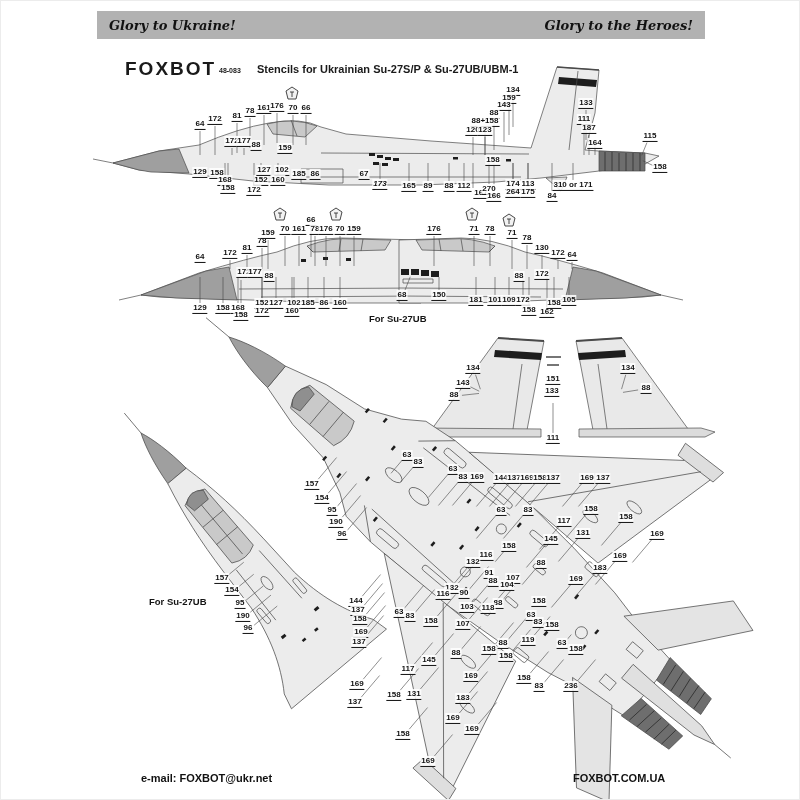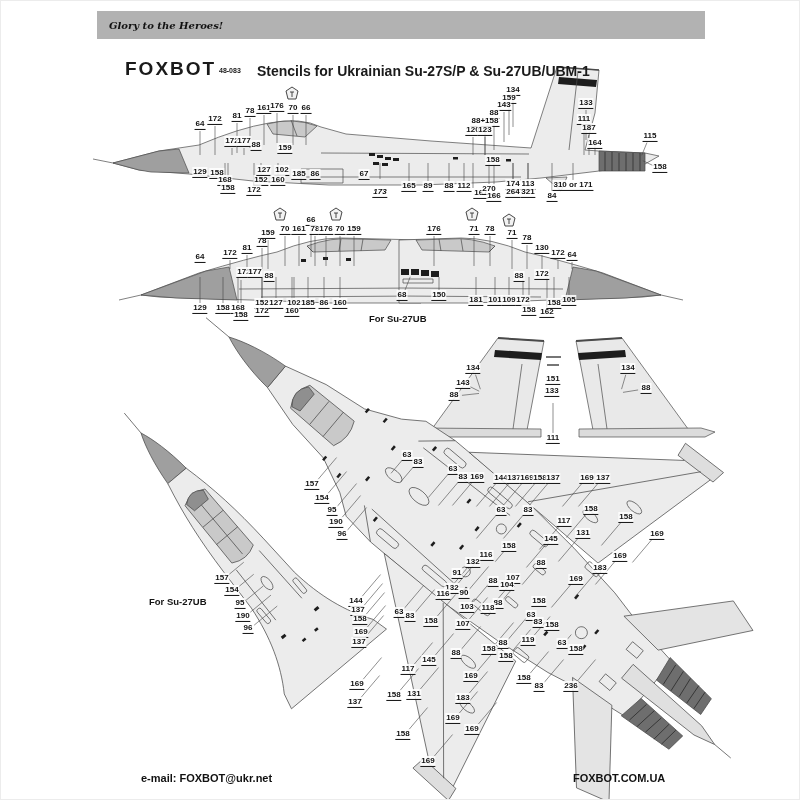--- a/index.html
+++ b/index.html
@@ -3,25 +3,25 @@
 <meta charset="utf-8">
 <style>
   html,body{margin:0;padding:0;background:#fff;}
   .sheet{position:relative;width:800px;height:800px;background:#fff;overflow:hidden;
          font-family:"Liberation Sans",sans-serif;border:1px solid #ececec;box-sizing:border-box;}
   svg.art{position:absolute;left:0;top:0;width:800px;height:800px;}
   .banner{position:absolute;left:96px;top:10px;width:608px;height:28px;background:#b2b2b2;
           display:flex;align-items:center;justify-content:space-between;padding:0 12px;box-sizing:border-box;}
   .banner .script{font-family:"DejaVu Serif",serif;font-style:italic;font-weight:bold;color:#111;}
   .banner .script.left{font-size:13px;}
-  .banner .script.right{font-size:10px;}
+  .banner .script.right{font-size:13px;}
   .banner .center{font-size:17.5px;font-weight:bold;color:#0d0d0d;letter-spacing:.5px;}
   .brand{position:absolute;left:124px;top:57px;font-size:19px;font-weight:bold;letter-spacing:2px;color:#1a1a1a;}
   .catalog{position:absolute;left:218px;top:66px;font-size:7px;font-weight:bold;color:#1a1a1a;}
-  .title{position:absolute;left:256px;top:62px;font-size:14px;font-weight:bold;color:#1a1a1a;}
+  .title{position:absolute;left:256px;top:62px;font-size:11px;font-weight:bold;color:#1a1a1a;}
   .sublabel{position:absolute;font-size:9.5px;font-weight:bold;color:#141414;white-space:nowrap;}
   #label-ub-mid{left:368px;top:312px;}
   #label-ub-top{left:148px;top:595px;}
   .footer-email{position:absolute;left:140px;top:771px;font-size:11px;font-weight:bold;color:#111;}
   .footer-site{position:absolute;left:572px;top:771px;font-size:11px;font-weight:bold;color:#111;}
   .callout{position:absolute;transform:translate(-50%,-55%);font-size:8px;font-weight:bold;color:#111;
            line-height:9px;border-bottom:1px solid #111;padding:0 1px 1px 1px;background:rgba(255,255,255,.85);
            white-space:nowrap;}
 </style>
 </head>
@@ -355,20 +355,21 @@
           <path d="M285,90 L291,86 L297,90 L295,98 L287,98 Z M289,91 L293,91 M291,91 L291,96" fill="#f2f2f2" stroke="#333" stroke-width="0.9"></path>
           <path d="M273,211 L279,207 L285,211 L283,219 L275,219 Z M277,212 L281,212 M279,212 L279,217" fill="#f2f2f2" stroke="#333" stroke-width="0.9"></path>
           <path d="M329,211 L335,207 L341,211 L339,219 L331,219 Z M333,212 L337,212 M335,212 L335,217" fill="#f2f2f2" stroke="#333" stroke-width="0.9"></path>
           <path d="M465,211 L471,207 L477,211 L475,219 L467,219 Z M469,212 L473,212 M471,212 L471,217" fill="#f2f2f2" stroke="#333" stroke-width="0.9"></path>
           <path d="M502,217 L508,213 L514,217 L512,225 L504,225 Z M506,218 L510,218 M508,218 L508,223" fill="#f2f2f2" stroke="#333" stroke-width="0.9"></path>
         </g>
     </g>
   </svg>
 
   <div class="banner">
+    <span class="script left">Glory to Ukraine!</span>
     <span class="script right">Glory to the Heroes!</span>
   </div>
 
   <div class="brand">FOXBOT</div>
   <div class="catalog">48-083</div>
   <div class="title">Stencils for Ukrainian  Su-27S/P &amp; Su-27UB/UBM-1</div>
 
   <div class="sublabel" id="label-ub-mid">For Su-27UB</div>
   <div class="sublabel" id="label-ub-top">For Su-27UB</div>
 
@@ -393,32 +394,32 @@
       <span class="callout" style="left: 224px; top: 180px;">168</span>
       <span class="callout" style="left: 227px; top: 188px;">158</span>
       <span class="callout" style="left: 260px; top: 180px;">152</span>
       <span class="callout" style="left: 253px; top: 190px;">172</span>
       <span class="callout" style="left: 263px; top: 170px;">127</span>
       <span class="callout" style="left: 281px; top: 170px;">102</span>
       <span class="callout" style="left: 277px; top: 180px;">160</span>
       <span class="callout" style="left: 298px; top: 174px;">185</span>
       <span class="callout" style="left: 314px; top: 174px;">86</span>
       <span class="callout" style="left: 363px; top: 174px;">67</span>
-      <span class="callout" style="left: 379px; top: 192px; font-style: italic;">173</span>
+      <span class="callout" style="left: 379px; top: 184px; font-style: italic;">173</span>
       <span class="callout" style="left: 408px; top: 186px;">165</span>
       <span class="callout" style="left: 427px; top: 186px;">89</span>
       <span class="callout" style="left: 448px; top: 186px;">88</span>
       <span class="callout" style="left: 463px; top: 186px;">112</span>
       <span class="callout" style="left: 480px; top: 193px;">167</span>
       <span class="callout" style="left: 488px; top: 189px;">270</span>
       <span class="callout" style="left: 493px; top: 196px;">166</span>
       <span class="callout" style="left: 512px; top: 184px;">174</span>
       <span class="callout" style="left: 512px; top: 192px;">264</span>
       <span class="callout" style="left: 527px; top: 184px;">113</span>
-      <span class="callout" style="left: 527px; top: 192px;">321</span>
+      <span class="callout" style="left: 527px; top: 192px;">175</span>
       <span class="callout" style="left: 551px; top: 196px;">84</span>
       <span class="callout" style="left: 572px; top: 185px;">310 or 171</span>
       <span class="callout" style="left: 492px; top: 160px;">158</span>
       <span class="callout" style="left: 512px; top: 90px;">134</span>
       <span class="callout" style="left: 508px; top: 98px;">159</span>
       <span class="callout" style="left: 503px; top: 105px;">143</span>
       <span class="callout" style="left: 493px; top: 113px;">88</span>
       <span class="callout" style="left: 484px; top: 121px;">88+158</span>
       <span class="callout" style="left: 472px; top: 130px;">120</span>
       <span class="callout" style="left: 484px; top: 130px;">123</span>
@@ -513,21 +514,21 @@
       <span class="callout" style="left: 582px; top: 533px;">131</span>
       <span class="callout" style="left: 656px; top: 534px;">169</span>
       <span class="callout" style="left: 550px; top: 539px;">145</span>
       <span class="callout" style="left: 619px; top: 556px;">169</span>
       <span class="callout" style="left: 599px; top: 568px;">183</span>
       <span class="callout" style="left: 575px; top: 579px;">169</span>
       <span class="callout" style="left: 508px; top: 546px;">158</span>
       <span class="callout" style="left: 485px; top: 555px;">116</span>
       <span class="callout" style="left: 540px; top: 563px;">88</span>
       <span class="callout" style="left: 472px; top: 562px;">132</span>
-      <span class="callout" style="left: 456px; top: 573px;">91</span>
+      <span class="callout" style="left: 488px; top: 573px;">91</span>
       <span class="callout" style="left: 512px; top: 578px;">107</span>
       <span class="callout" style="left: 492px; top: 581px;">88</span>
       <span class="callout" style="left: 506px; top: 585px;">104</span>
       <span class="callout" style="left: 451px; top: 588px;">132</span>
       <span class="callout" style="left: 463px; top: 593px;">90</span>
       <span class="callout" style="left: 442px; top: 594px;">116</span>
       <span class="callout" style="left: 497px; top: 603px;">88</span>
       <span class="callout" style="left: 538px; top: 601px;">158</span>
       <span class="callout" style="left: 466px; top: 607px;">103</span>
       <span class="callout" style="left: 487px; top: 608px;">118</span>

